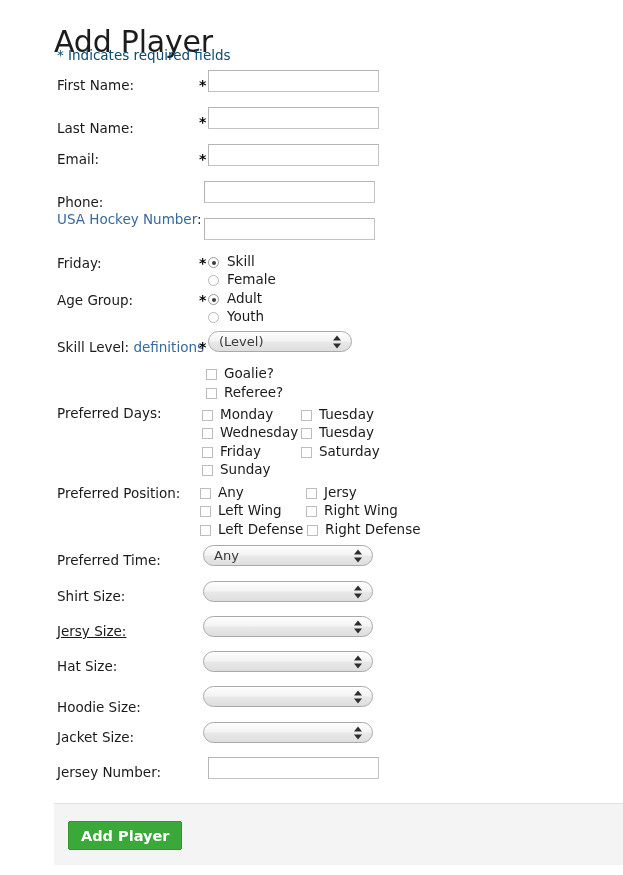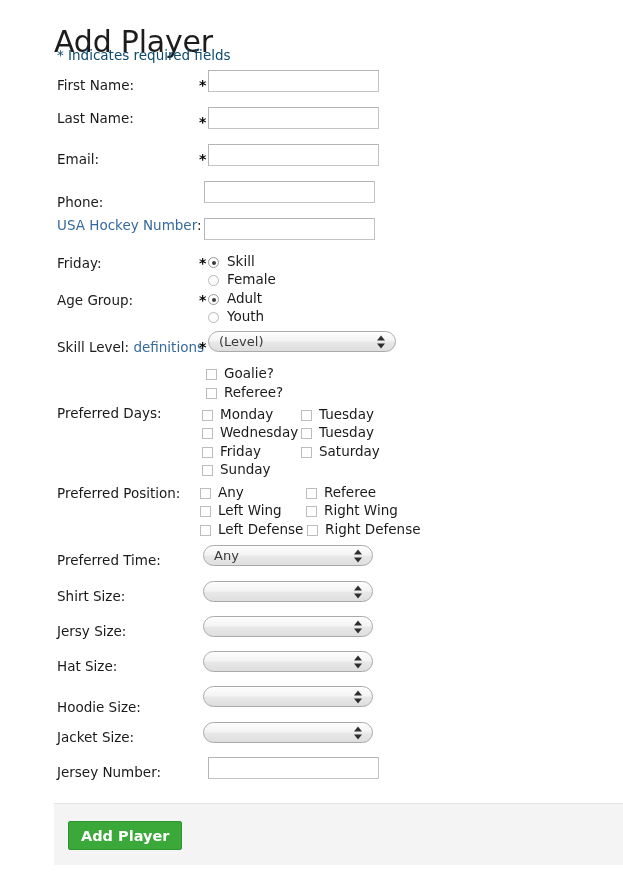--- a/index.html
+++ b/index.html
@@ -194,38 +194,38 @@
   <h1 class="page-title">Add Player</h1>
   <div class="required-note">* Indicates required fields</div>
 
   <div class="row">
     <div class="lbl" style="top:77px;">First Name:</div>
     <div class="star" style="left:159px; top:78px;">*</div>
     <input class="txt" style="left: 168px; top: 70px; width: 171px;" placeholder="">
   </div>
 
   <div class="row">
-    <div class="lbl" style="top:110px;">Last Name:</div>
+    <div class="lbl" style="top:120px;">Last Name:</div>
     <div class="star" style="left:159px; top:115px;">*</div>
     <input class="txt" style="left: 168px; top: 107px; width: 171px;" placeholder="">
   </div>
 
   <div class="row">
     <div class="lbl" style="top:151px;">Email:</div>
     <div class="star" style="left:159px; top:152px;">*</div>
     <input class="txt" style="left: 168px; top: 144px; width: 171px;" placeholder="">
   </div>
 
   <div class="row">
     <div class="lbl" style="top:194px;">Phone:</div>
     <input class="txt" style="left: 164px; top: 181px; width: 171px;" placeholder="">
   </div>
 
   <div class="row">
-    <div class="lbl" style="top:217px;"><span class="lnk">USA Hockey Number</span><span class="plain">:</span></div>
+    <div class="lbl" style="top:211px;"><span class="lnk">USA Hockey Number</span><span class="plain">:</span></div>
     <input class="txt" style="left: 164px; top: 218px; width: 171px;" placeholder="">
   </div>
 
   <div class="row">
     <div class="lbl" style="top:255px;">Friday:</div>
     <div class="star" style="left:159px; top:256px;">*</div>
     <div class="radio-item" style="left:168px; top:254px;">
       <span class="rdo on"></span>
       <span class="rtxt">Skill</span>
     </div>
@@ -244,21 +244,21 @@
     </div>
     <div class="radio-item" style="left:168px; top:309px;">
       <span class="rdo"></span>
       <span class="rtxt">Youth</span>
     </div>
   </div>
 
   <div class="row">
     <div class="lbl" style="top:339px;"><span class="plain">Skill Level:</span> <span class="lnk">definitions</span></div>
     <div class="star" style="left:159px; top:340px;">*</div>
-    <div class="sel" style="left:168px; top:331px; width:188px;">
+    <div class="sel" style="left:168px; top:331px; width:144px;">
       <span>(Level)</span>
       <span class="arrows">
           <span class="up"></span>
           <span class="down"></span>
         </span>
     </div>
   </div>
 
   <div class="row">
     <div class="cb-item" style="left:166px; top:366px;">
@@ -309,21 +309,21 @@
 
   <div class="row">
     <div class="lbl" style="top:485px;text-align:center;">Preferred Position:</div>
 
     <div class="cb-item" style="left:160px; top:485px;">
       <span class="cbx"></span>
       <span class="ctxt">Any</span>
     </div>
     <div class="cb-item" style="left:266px; top:485px;">
       <span class="cbx"></span>
-      <span class="ctxt">Referee</span>
+      <span class="ctxt">Jersy</span>
     </div>
 
     <div class="cb-item" style="left:160px; top:503px;">
       <span class="cbx"></span>
       <span class="ctxt">Left Wing</span>
     </div>
     <div class="cb-item" style="left:266px; top:503px;">
       <span class="cbx"></span>
       <span class="ctxt">Right Wing</span>
     </div>
@@ -354,21 +354,21 @@
     <div class="sel" style="left:163px; top:581px; width:170px;">
       <span></span>
       <span class="arrows">
           <span class="up"></span>
           <span class="down"></span>
         </span>
     </div>
   </div>
 
   <div class="row">
-    <div class="lbl" style="top:623px;">Jersy Size:</div>
+    <div class="lbl" style="top:623px;text-decoration:underline;">Jersy Size:</div>
     <div class="sel" style="left:163px; top:616px; width:170px;">
       <span></span>
       <span class="arrows">
           <span class="up"></span>
           <span class="down"></span>
         </span>
     </div>
   </div>
 
   <div class="row">

